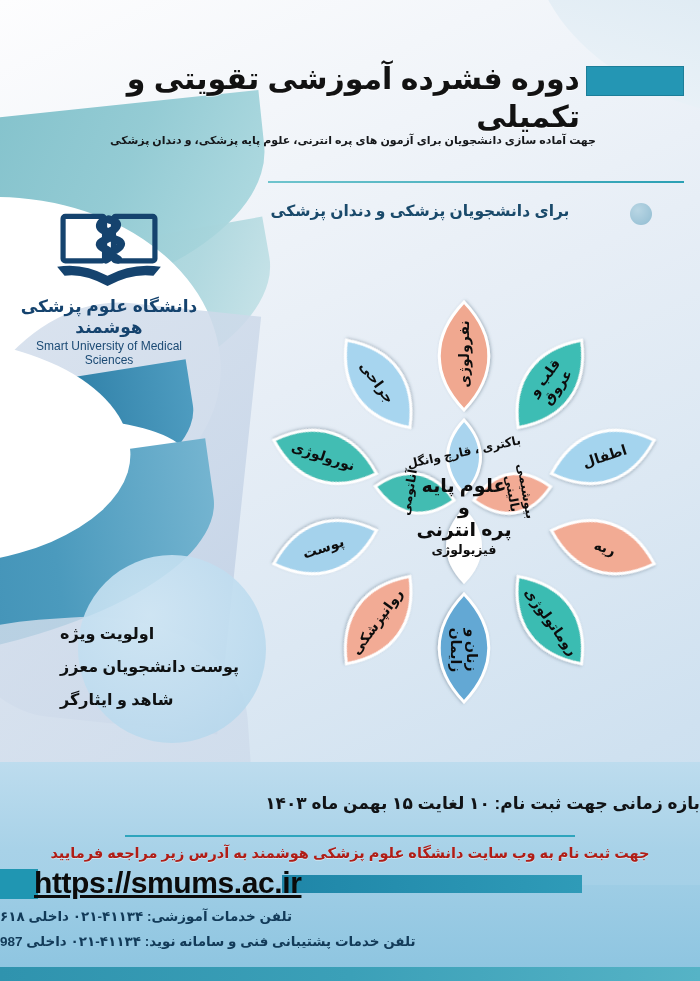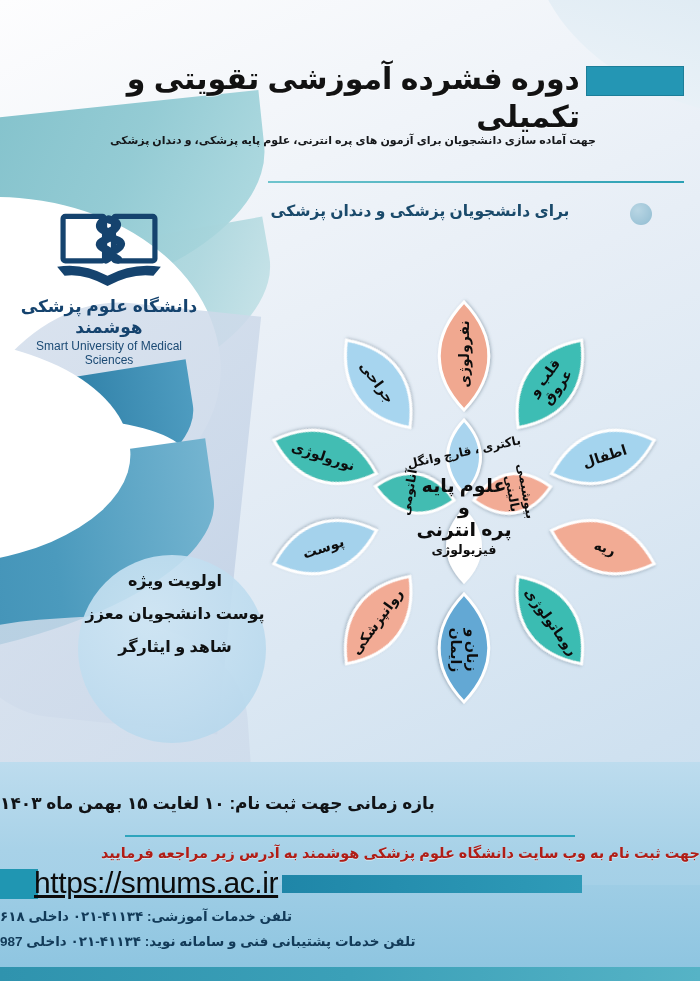--- a/index.html
+++ b/index.html
@@ -141,58 +141,58 @@
   .logo-fa{
     font-size:17px;font-weight:bold;color:#15436e;direction:rtl;
     margin-top:4px;letter-spacing:.5px;
   }
   .logo-en{
     font-size:12px;color:#1b4a74;direction:ltr;margin-top:1px;
   }
 
   
   .priority{
-    position:absolute;top:565px;left:60px;width:230px;
-    direction:rtl;text-align:center;
+    position:absolute;top:618px;left:60px;width:230px;
+    direction:rtl;text-align:left;
     font-size:16px;font-weight:bold;color:#0f1112;line-height:2.05;
   }
 
   
   .flower{position:absolute;top:296px;left:258px;width:412px;height:412px;}
   .flower svg{width:100%;height:100%;display:block;overflow:visible;}
   .plabel{
     font-family:"Liberation Sans","DejaVu Sans",sans-serif;
     font-weight:bold;fill:#0d0d0d;
   }
 
   
   .deadline{
-    position:absolute;top:793px;left:0;right:0;text-align:left;direction:rtl;
+    position:absolute;top:793px;left:0;right:0;text-align:right;direction:rtl;
     font-size:17px;font-weight:bold;color:#111316;
   }
   .deadline-rule{
     position:absolute;top:835px;left:125px;right:125px;height:2px;
     background:#2ea5bd;
   }
   .redline{
-    position:absolute;top:845px;left:0;right:0;direction:rtl;
+    position:absolute;top:845px;left:0;right:0;text-align:center;direction:rtl;
     font-size:14.5px;font-weight:bold;color:#b01d16;
     text-shadow:0 1px 0 rgba(255,255,255,.45);
   }
   .url-left-chip{
     position:absolute;top:869px;left:0;width:38px;height:30px;
     background:#2096b2;
   }
   .url-right-bar{
     position:absolute;top:875px;left:282px;width:300px;height:18px;
     background:linear-gradient(90deg,#1f86a8 0%,#2f9bb8 100%);
   }
   .url{
     position:absolute;top:866px;left:34px;direction:ltr;
-    font-size:30px;font-weight:normal;color:#0b0b0b;
+    font-size:30px;font-weight:bold;color:#0b0b0b;
     font-family:"Liberation Sans","DejaVu Sans",sans-serif;
     letter-spacing:-.4px;
   }
   .phones{
     position:absolute;top:905px;left:0;right:24px;text-align:left;direction:rtl;
     font-size:13.5px;font-weight:bold;color:#123a58;line-height:1.85;
   }
 </style>
 </head>
 <body>

